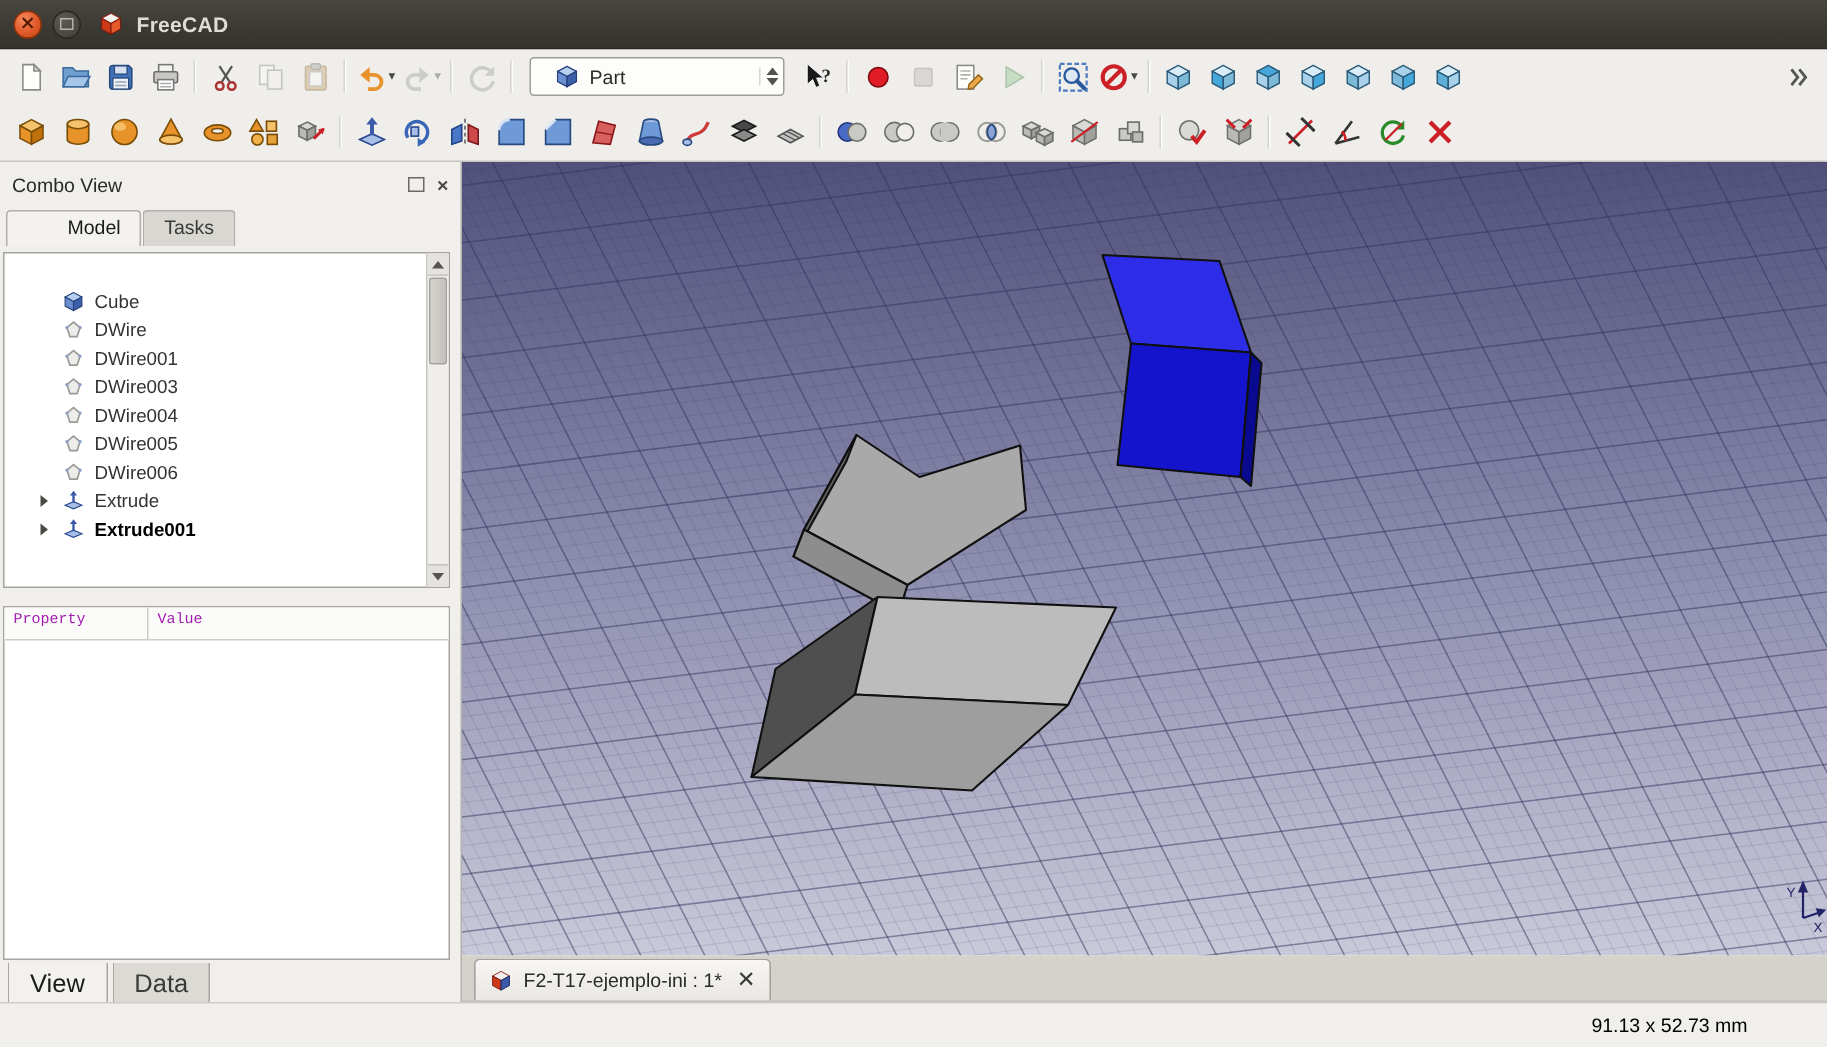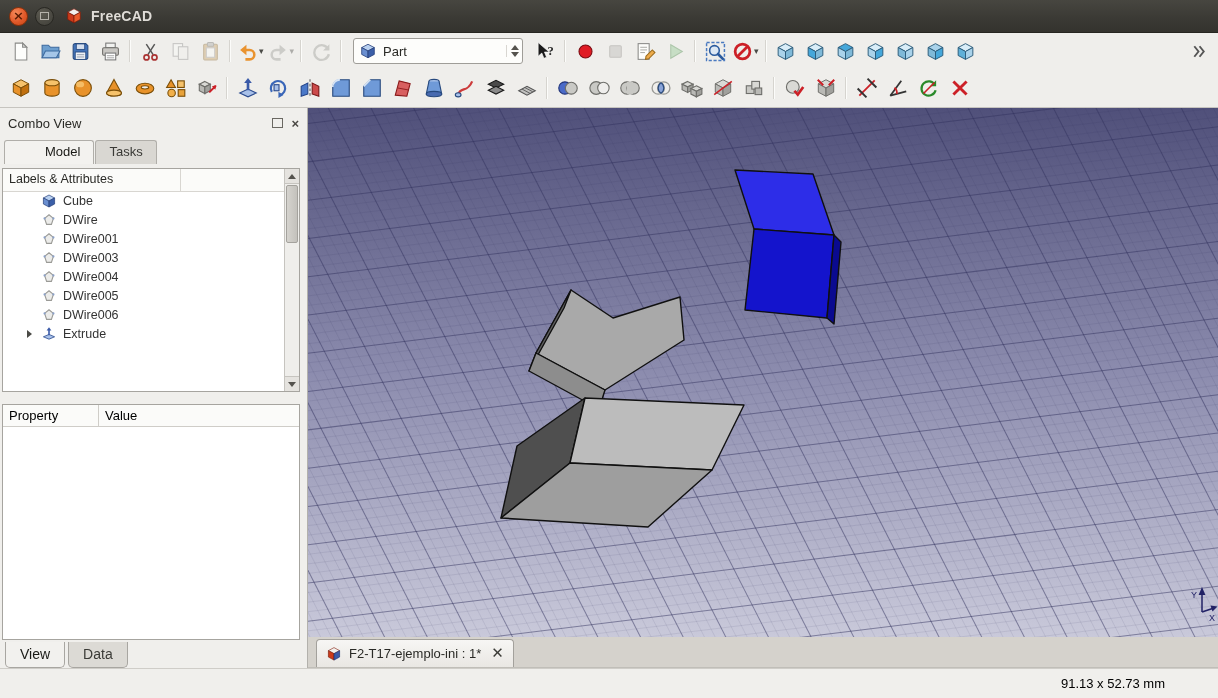--- a/index.html
+++ b/index.html
@@ -21,21 +21,21 @@
   .t2{top:69px;height:39px;border-bottom:1px solid #c6c4bf;}
   .tbtn{height:28px;min-width:30px;padding:0 2px;display:flex;align-items:center;justify-content:center;background:transparent;border:0;border-radius:3px;cursor:default;}
   .t2 .tbtn{height:32px;min-width:31px;}
   .tbtn.disabled{opacity:.4;}
   .tbtn.push{margin-left:auto;}
   .ticon{display:inline-flex;}
   .ticon svg{width:21px;height:21px;}
   .t2 .ticon svg{width:22px;height:22px;}
   .ddarrow{font-family:"DejaVu Sans",sans-serif;font-size:9px;color:#4a4a46;margin-left:1px;}
   .tsep{width:0;height:22px;border-left:1px solid #d6d4cf;border-right:1px solid #fcfcfa;margin:0 4px;}
-  .wb-select{height:26px;min-width:170px;background:#fdfdfb;border:1px solid #9f9d98;border-radius:3px;display:flex;align-items:center;padding:0 3px 0 5px;margin:0 7px;box-sizing:border-box;}
+  .wb-select{height:26px;min-width:170px;background:#fdfdfb;border:1px solid #9f9d98;border-radius:3px;display:flex;align-items:center;padding:0 3px 0 15px;margin:0 7px;box-sizing:border-box;}
   .wb-icon{display:inline-flex;}
   .wb-icon svg{width:18px;height:18px;}
   .wb-text{font-size:13px;color:#2a2a26;margin-left:6px;flex:1;}
   .wb-spin{display:flex;flex-direction:column;align-items:center;gap:2px;border-left:1px solid #d8d6d1;padding-left:4px;margin-left:5px;}
   .wb-spin .up{width:0;height:0;border-left:4px solid transparent;border-right:4px solid transparent;border-bottom:5px solid #55534e;display:block;}
   .wb-spin .dn{width:0;height:0;border-left:4px solid transparent;border-right:4px solid transparent;border-top:5px solid #55534e;display:block;}
 
   
   .combo-view{position:absolute;top:108px;left:0;width:308px;height:560px;background:#f0efec;border-right:1px solid #b3b1ac;box-sizing:border-box;}
   .cv-header{height:26px;display:flex;align-items:center;padding:2px 8px 0 8px;font-size:13px;color:#2a2a26;}
@@ -57,25 +57,25 @@
   .tlabel.bold{font-weight:bold;color:#000;}
   .vscroll{position:absolute;top:0;right:0;width:14px;bottom:0;background:#efeeeb;border-left:1px solid #c6c4bf;}
   .sarr{position:absolute;left:0;right:0;height:14px;display:flex;align-items:center;justify-content:center;background:#e5e3df;}
   .sarr.up{top:0;border-bottom:1px solid #c6c4bf;}
   .sarr.down{bottom:0;border-top:1px solid #c6c4bf;}
   .sarr .tri-up{width:0;height:0;border-left:4px solid transparent;border-right:4px solid transparent;border-bottom:5px solid #55534e;display:block;}
   .sarr .tri-dn{width:0;height:0;border-left:4px solid transparent;border-right:4px solid transparent;border-top:5px solid #55534e;display:block;}
   .sthumb{position:absolute;left:1px;right:1px;top:16px;height:58px;background:linear-gradient(90deg,#d5d3ce,#c3c1bc);border:1px solid #a4a29d;border-radius:2px;box-sizing:border-box;}
   .prop{position:absolute;top:296px;left:2px;width:298px;height:236px;background:#ffffff;border:1px solid #a6a49f;box-sizing:border-box;}
   .prop-header{display:flex;height:21px;border-bottom:1px solid #cfcdc8;background:#fbfbf9;}
-  .ph-cell{padding:3px 0 0 6px;font-size:13px;color:#000000;box-sizing:border-box;}
+  .ph-cell{padding:3px 0 0 6px;font-size:10px;color:#a21caf;box-sizing:border-box;font-family:Liberation Mono, monospace;}
   .ph-cell.c0{width:96px;border-right:1px solid #cfcdc8;}
   .ph-cell.c1{flex:1;}
   .vd-tabs{position:absolute;left:5px;top:534px;display:flex;gap:3px;}
-  .vd-tab{padding:4px 14px 5px;font-size:14px;border:1px solid #a8a6a1;border-top:none;background:#dcdad5;border-radius:0 0 5px 5px;color:#3a3a36;text-align:right;}
+  .vd-tab{padding:4px 14px 5px;font-size:17px;border:1px solid #a8a6a1;border-top:none;background:#dcdad5;border-radius:0 0 5px 5px;color:#3a3a36;text-align:right;}
   .vd-tab.active{background:#f2f1ee;color:#1a1a16;}
 
   
   .viewport{position:absolute;left:308px;top:108px;width:910px;height:529px;}
   .viewport svg{display:block;}
 
   
   .doc-tabbar{position:absolute;left:308px;top:637px;width:910px;height:31px;background:#d5d2cc;border-bottom:1px solid #c0beb8;display:flex;align-items:flex-end;padding-left:8px;box-sizing:border-box;}
   .doc-tab{height:28px;display:flex;align-items:center;gap:7px;padding:0 9px;background:linear-gradient(#f7f6f4,#e9e7e3);border:1px solid #a3a19c;border-bottom:none;border-radius:4px 4px 0 0;font-size:13px;color:#2a2a26;box-sizing:border-box;}
   .doc-icon{display:inline-flex;}
@@ -628,23 +628,20 @@
         <span class="cv-float"></span>
         <span class="cv-close">×</span>
       </span>
     </div>
     <div class="cv-tabs" id="cv-tabs">
         <div class="cv-tab active">Model</div>
         <div class="cv-tab">Tasks</div>
       </div>
 
     <div class="tree">
-      <div class="tree-header">
-        <span class="th-cell">Labels &amp; Attributes</span>
-      </div>
       <div id="tree-items">
           <div class="tree-row">
             <span class="expander"></span>
             <span class="titem-icon">
               <svg viewBox="0 0 20 20" width="21" height="21">
                 <polygon points="10,2.5 17,6.2 10,10 3,6.2" fill="#b8d0f0" stroke="#27407a" stroke-width="0.9" stroke-linejoin="round"></polygon>
                 <polygon points="3,6.2 10,10 10,17.5 3,13.8" fill="#6a8fd0" stroke="#27407a" stroke-width="0.9"></polygon>
                 <polygon points="17,6.2 10,10 10,17.5 17,13.8" fill="#3b5fa8" stroke="#27407a" stroke-width="0.9"></polygon>
               </svg>
             </span>
@@ -719,20 +716,31 @@
           <div class="tree-row">
             <span class="expander show"></span>
             <span class="titem-icon">
               <svg viewBox="0 0 20 20" width="21" height="21">
                 <polygon points="3,13.5 10,10.5 17,13.5 10,16.5" fill="#a8c0e8" stroke="#2a4a8e"></polygon>
                 <rect x="9" y="4.5" width="2" height="7" fill="#3a5aa8"></rect>
                 <polygon points="10,1.5 7,5.5 13,5.5" fill="#3a5aa8"></polygon>
               </svg>
             </span>
             <span class="tlabel">Extrude</span>
+          </div>
+          <div class="tree-row">
+            <span class="expander show"></span>
+            <span class="titem-icon">
+              <svg viewBox="0 0 20 20" width="21" height="21">
+                <polygon points="3,13.5 10,10.5 17,13.5 10,16.5" fill="#a8c0e8" stroke="#2a4a8e"></polygon>
+                <rect x="9" y="4.5" width="2" height="7" fill="#3a5aa8"></rect>
+                <polygon points="10,1.5 7,5.5 13,5.5" fill="#3a5aa8"></polygon>
+              </svg>
+            </span>
+            <span class="tlabel bold">Extrude001</span>
           </div>
         </div>
       <div class="vscroll">
         <span class="sarr up">
             <i class="tri-up"></i>
           </span>
         <span class="sthumb"></span>
         <span class="sarr down">
             <i class="tri-dn"></i>
           </span>

